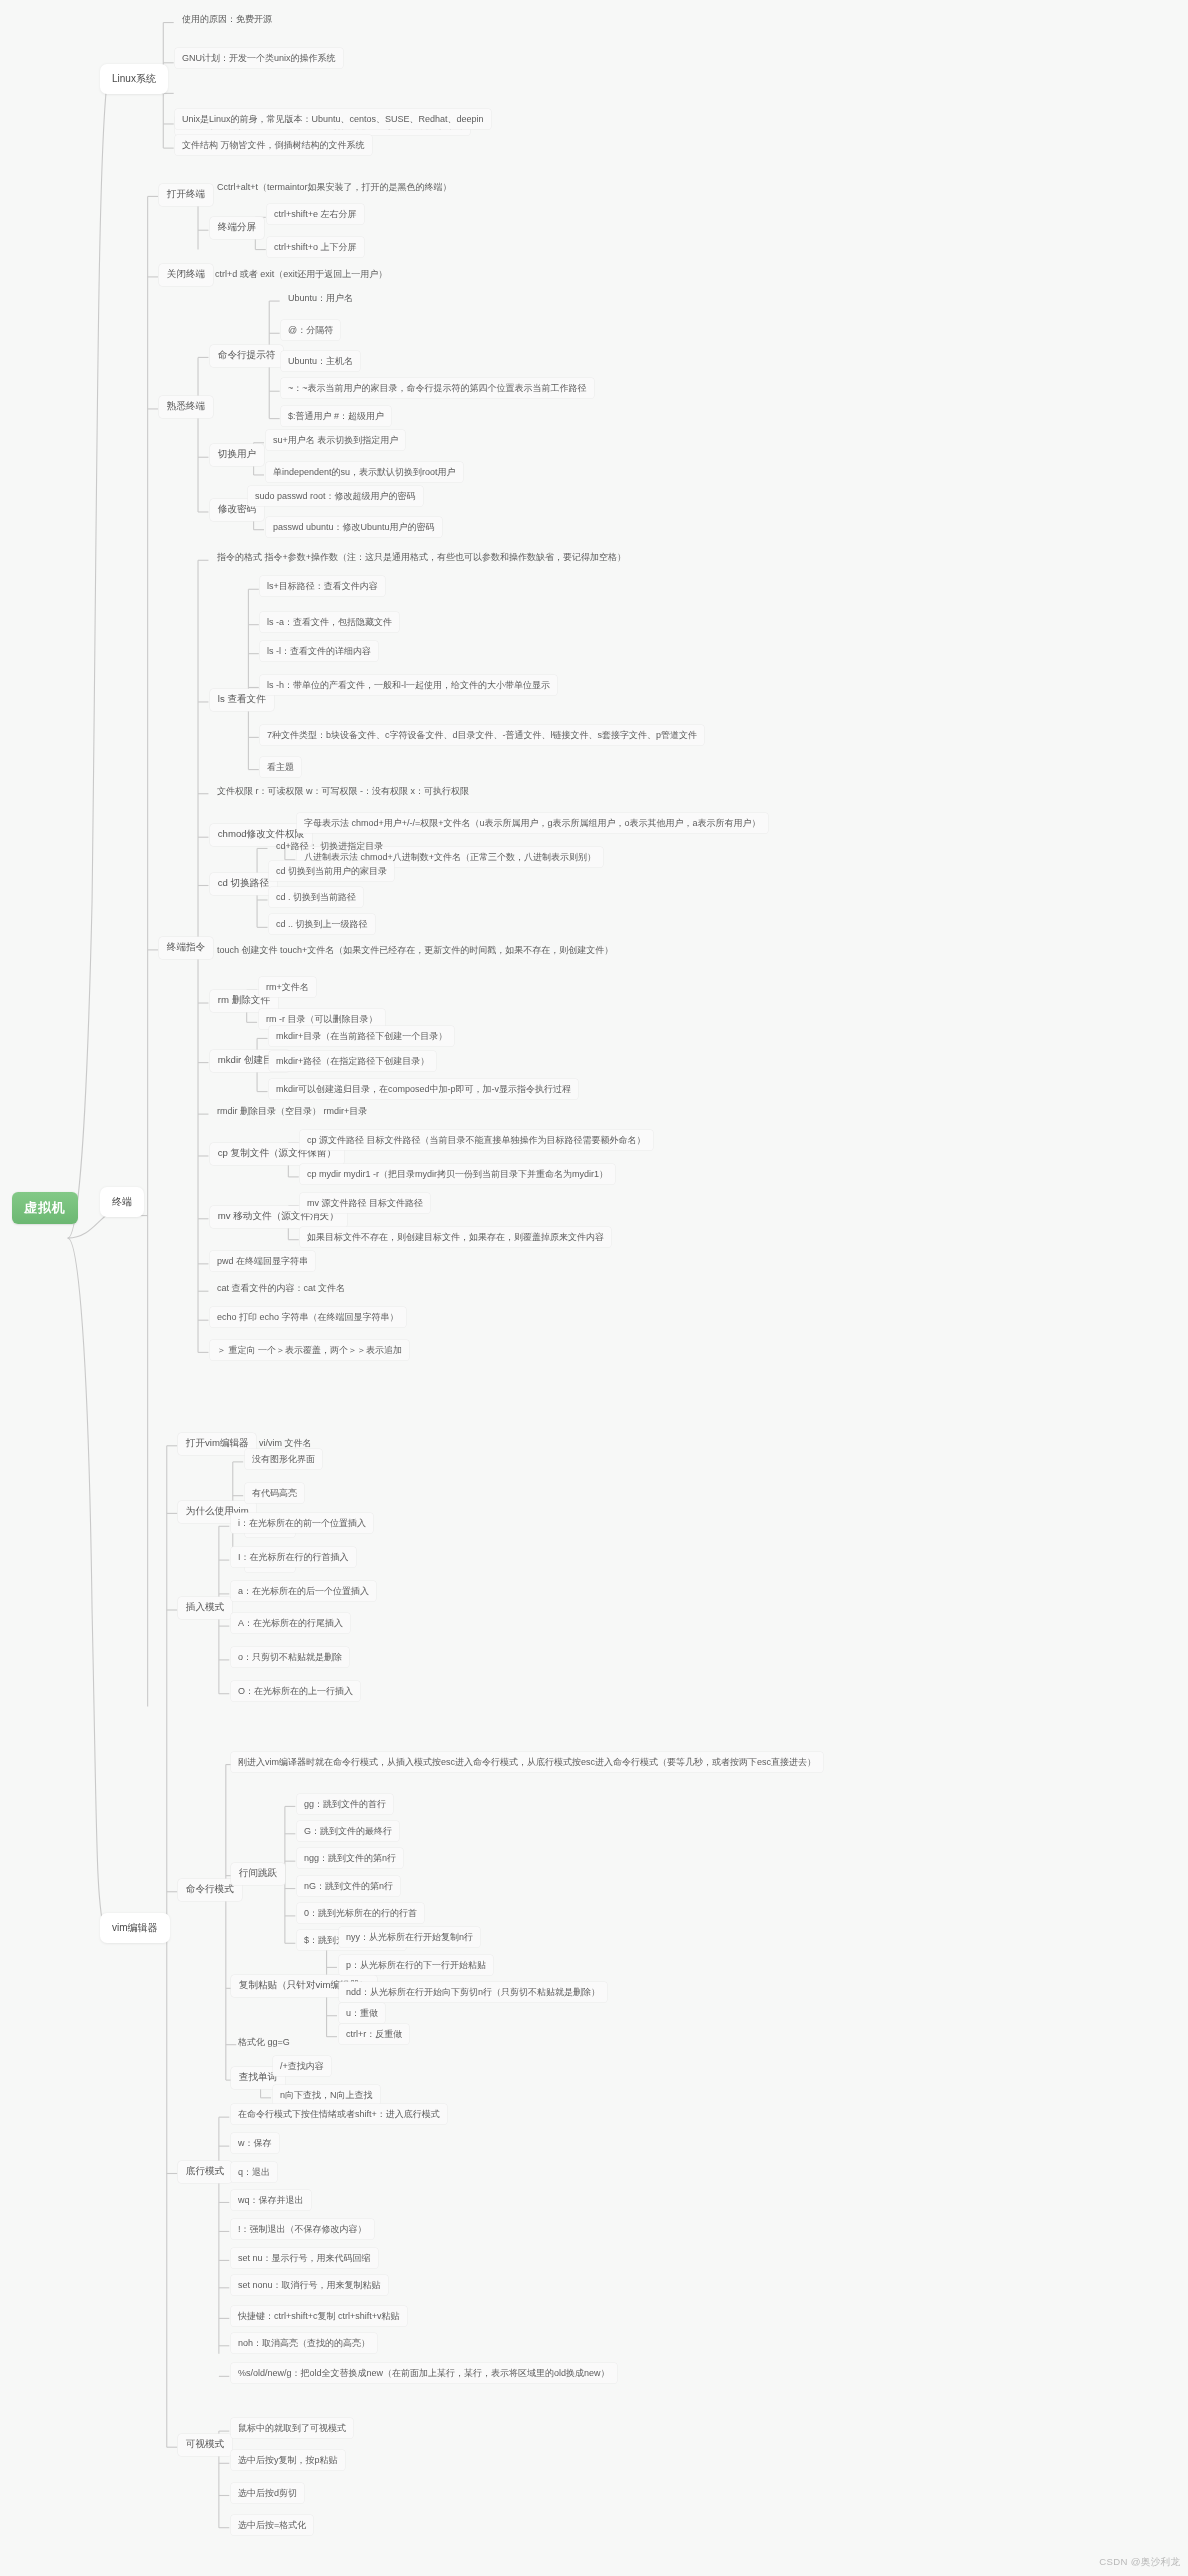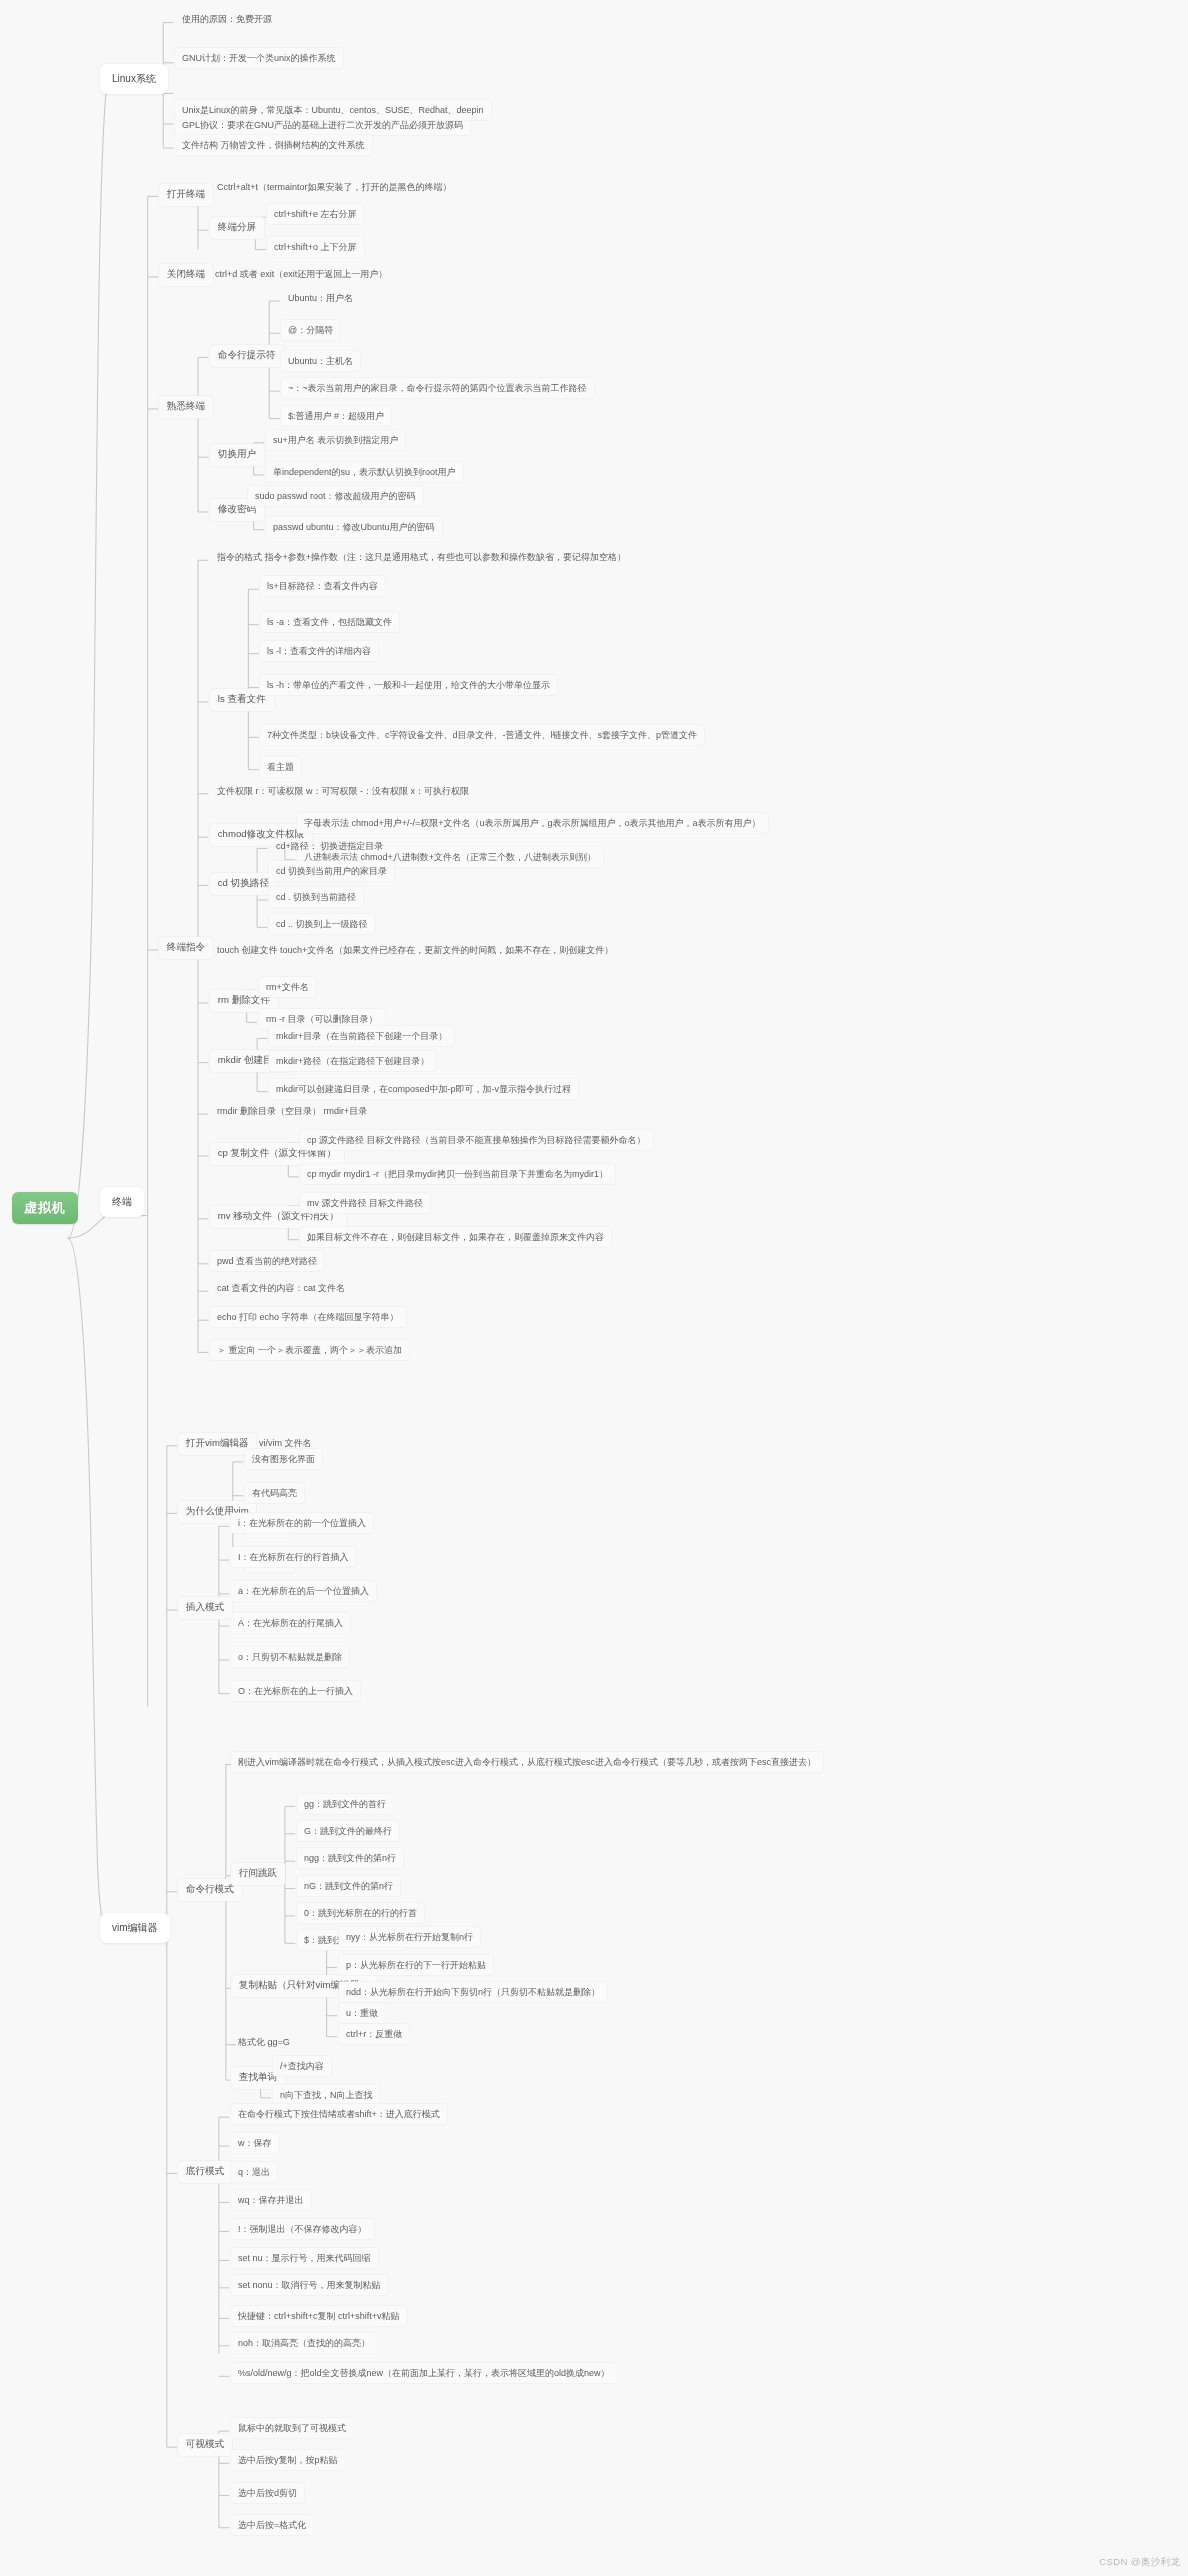--- a/index.html
+++ b/index.html
@@ -267,21 +267,21 @@
       <path d="M252 1570 L 264 1570" vector-effect="non-scaling-stroke"></path>
     </g>
   </svg>
 
   <div class="root" style="left: 12px; top: 1192px;">虚拟机</div>
 
   <div class="l1" style="left: 100px; top: 64px;">Linux系统</div>
   <div class="leaf bare" style="left: 175px; top: 9.7px;">使用的原因：免费开源</div>
   <div class="leaf" style="left: 175px; top: 48px;">GNU计划：开发一个类unix的操作系统</div>
   <div class="leaf" style="left: 175px; top: 79px; margin-top: 36px;">GPL协议：要求在GNU产品的基础上进行二次开发的产品必须开放源码</div>
-  <div class="leaf" style="left: 175px; top: 100px;">Unix是Linux的前身，常见版本：Ubuntu、centos、SUSE、Redhat、deepin</div>
+  <div class="leaf" style="left: 175px; top: 109px;">Unix是Linux的前身，常见版本：Ubuntu、centos、SUSE、Redhat、deepin</div>
   <div class="leaf" style="left: 175px; top: 135px;">文件结构        万物皆文件，倒插树结构的文件系统</div>
 
   <div class="l1" style="left: 100px; top: 1187px;">终端</div>
 
   <div class="l2" style="left: 159px; top: 184px;">打开终端</div>
   <div class="leaf bare" style="left: 210px; top: 177px;">Cctrl+alt+t（termaintor如果安装了，打开的是黑色的终端）</div>
   <div class="l2" style="left: 210px; top: 217px;">终端分屏</div>
   <div class="leaf" style="left: 267px; top: 204px;">ctrl+shift+e  左右分屏</div>
   <div class="leaf" style="left: 267px; top: 237px;">ctrl+shift+o  上下分屏</div>
 
@@ -342,21 +342,21 @@
   <div class="leaf bare" style="left: 210px; top: 1101px;">rmdir   删除目录（空目录）         rmdir+目录</div>
 
   <div class="l2" style="left: 210px; top: 1143px;">cp  复制文件（源文件保留）</div>
   <div class="leaf" style="left: 300px; top: 1130px;">cp    源文件路径      目标文件路径（当前目录不能直接单独操作为目标路径需要额外命名）</div>
   <div class="leaf" style="left: 300px; top: 1164px; text-align: right;">cp  mydir  mydir1  -r（把目录mydir拷贝一份到当前目录下并重命名为mydir1）</div>
 
   <div class="l2" style="left: 210px; top: 1206px;">mv  移动文件（源文件消失）</div>
   <div class="leaf" style="left: 300px; top: 1193px;">mv   源文件路径      目标文件路径</div>
   <div class="leaf" style="left: 300px; top: 1227px;">如果目标文件不存在，则创建目标文件，如果存在，则覆盖掉原来文件内容</div>
 
-  <div class="leaf" style="left: 210px; top: 1251px;">pwd          查看当前的绝对路径</div>
+  <div class="leaf" style="left: 210px; top: 1251px;">pwd          在终端回显字符串</div>
   <div class="leaf bare" style="left: 210px; top: 1278px;">cat          查看文件的内容：cat  文件名</div>
   <div class="leaf" style="left: 210px; top: 1307px;">echo  打印             echo   字符串（在终端回显字符串）</div>
   <div class="leaf" style="left: 210px; top: 1340px;">＞  重定向              一个＞表示覆盖，两个＞＞表示追加</div>
 
   <div class="l1" style="left: 100px; top: 1913px;">vim编辑器</div>
 
   <div class="l2" style="left: 178px; top: 1433px;">打开vim编辑器</div>
   <div class="leaf bare" style="left: 252px; top: 1433px;">vi/vim  文件名</div>
 
   <div class="l2" style="left: 178px; top: 1501px;">为什么使用vim</div>

